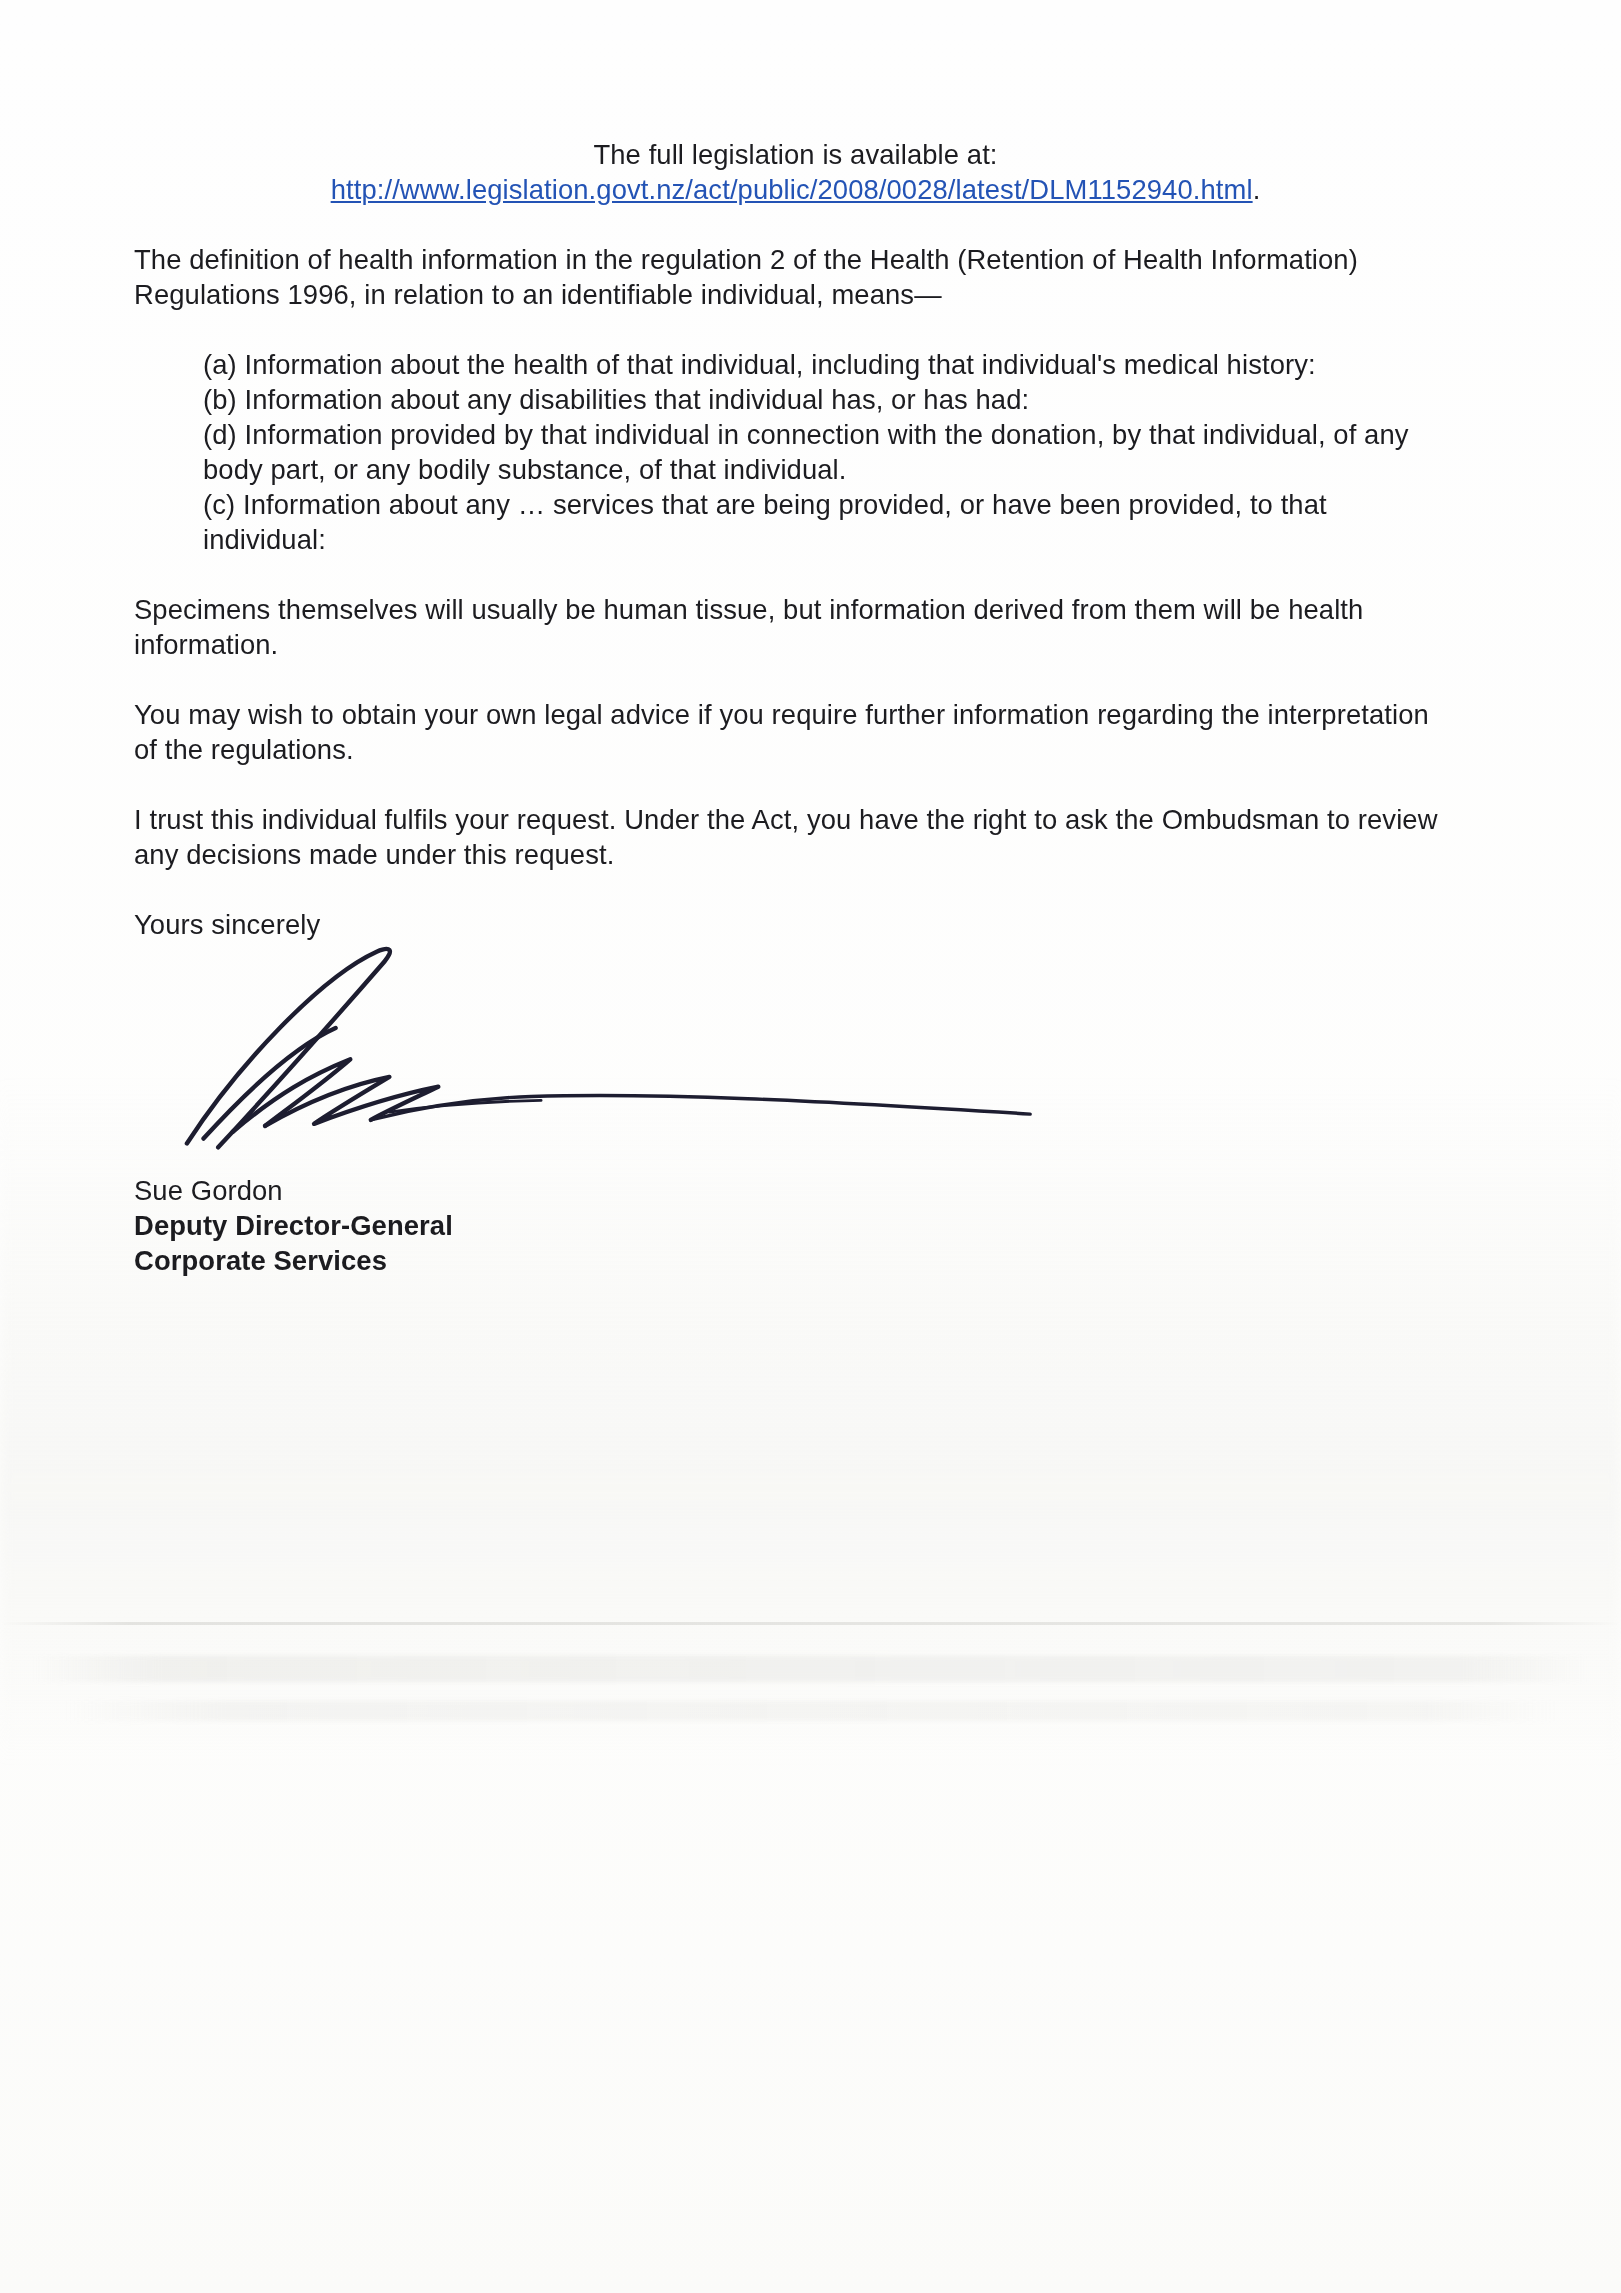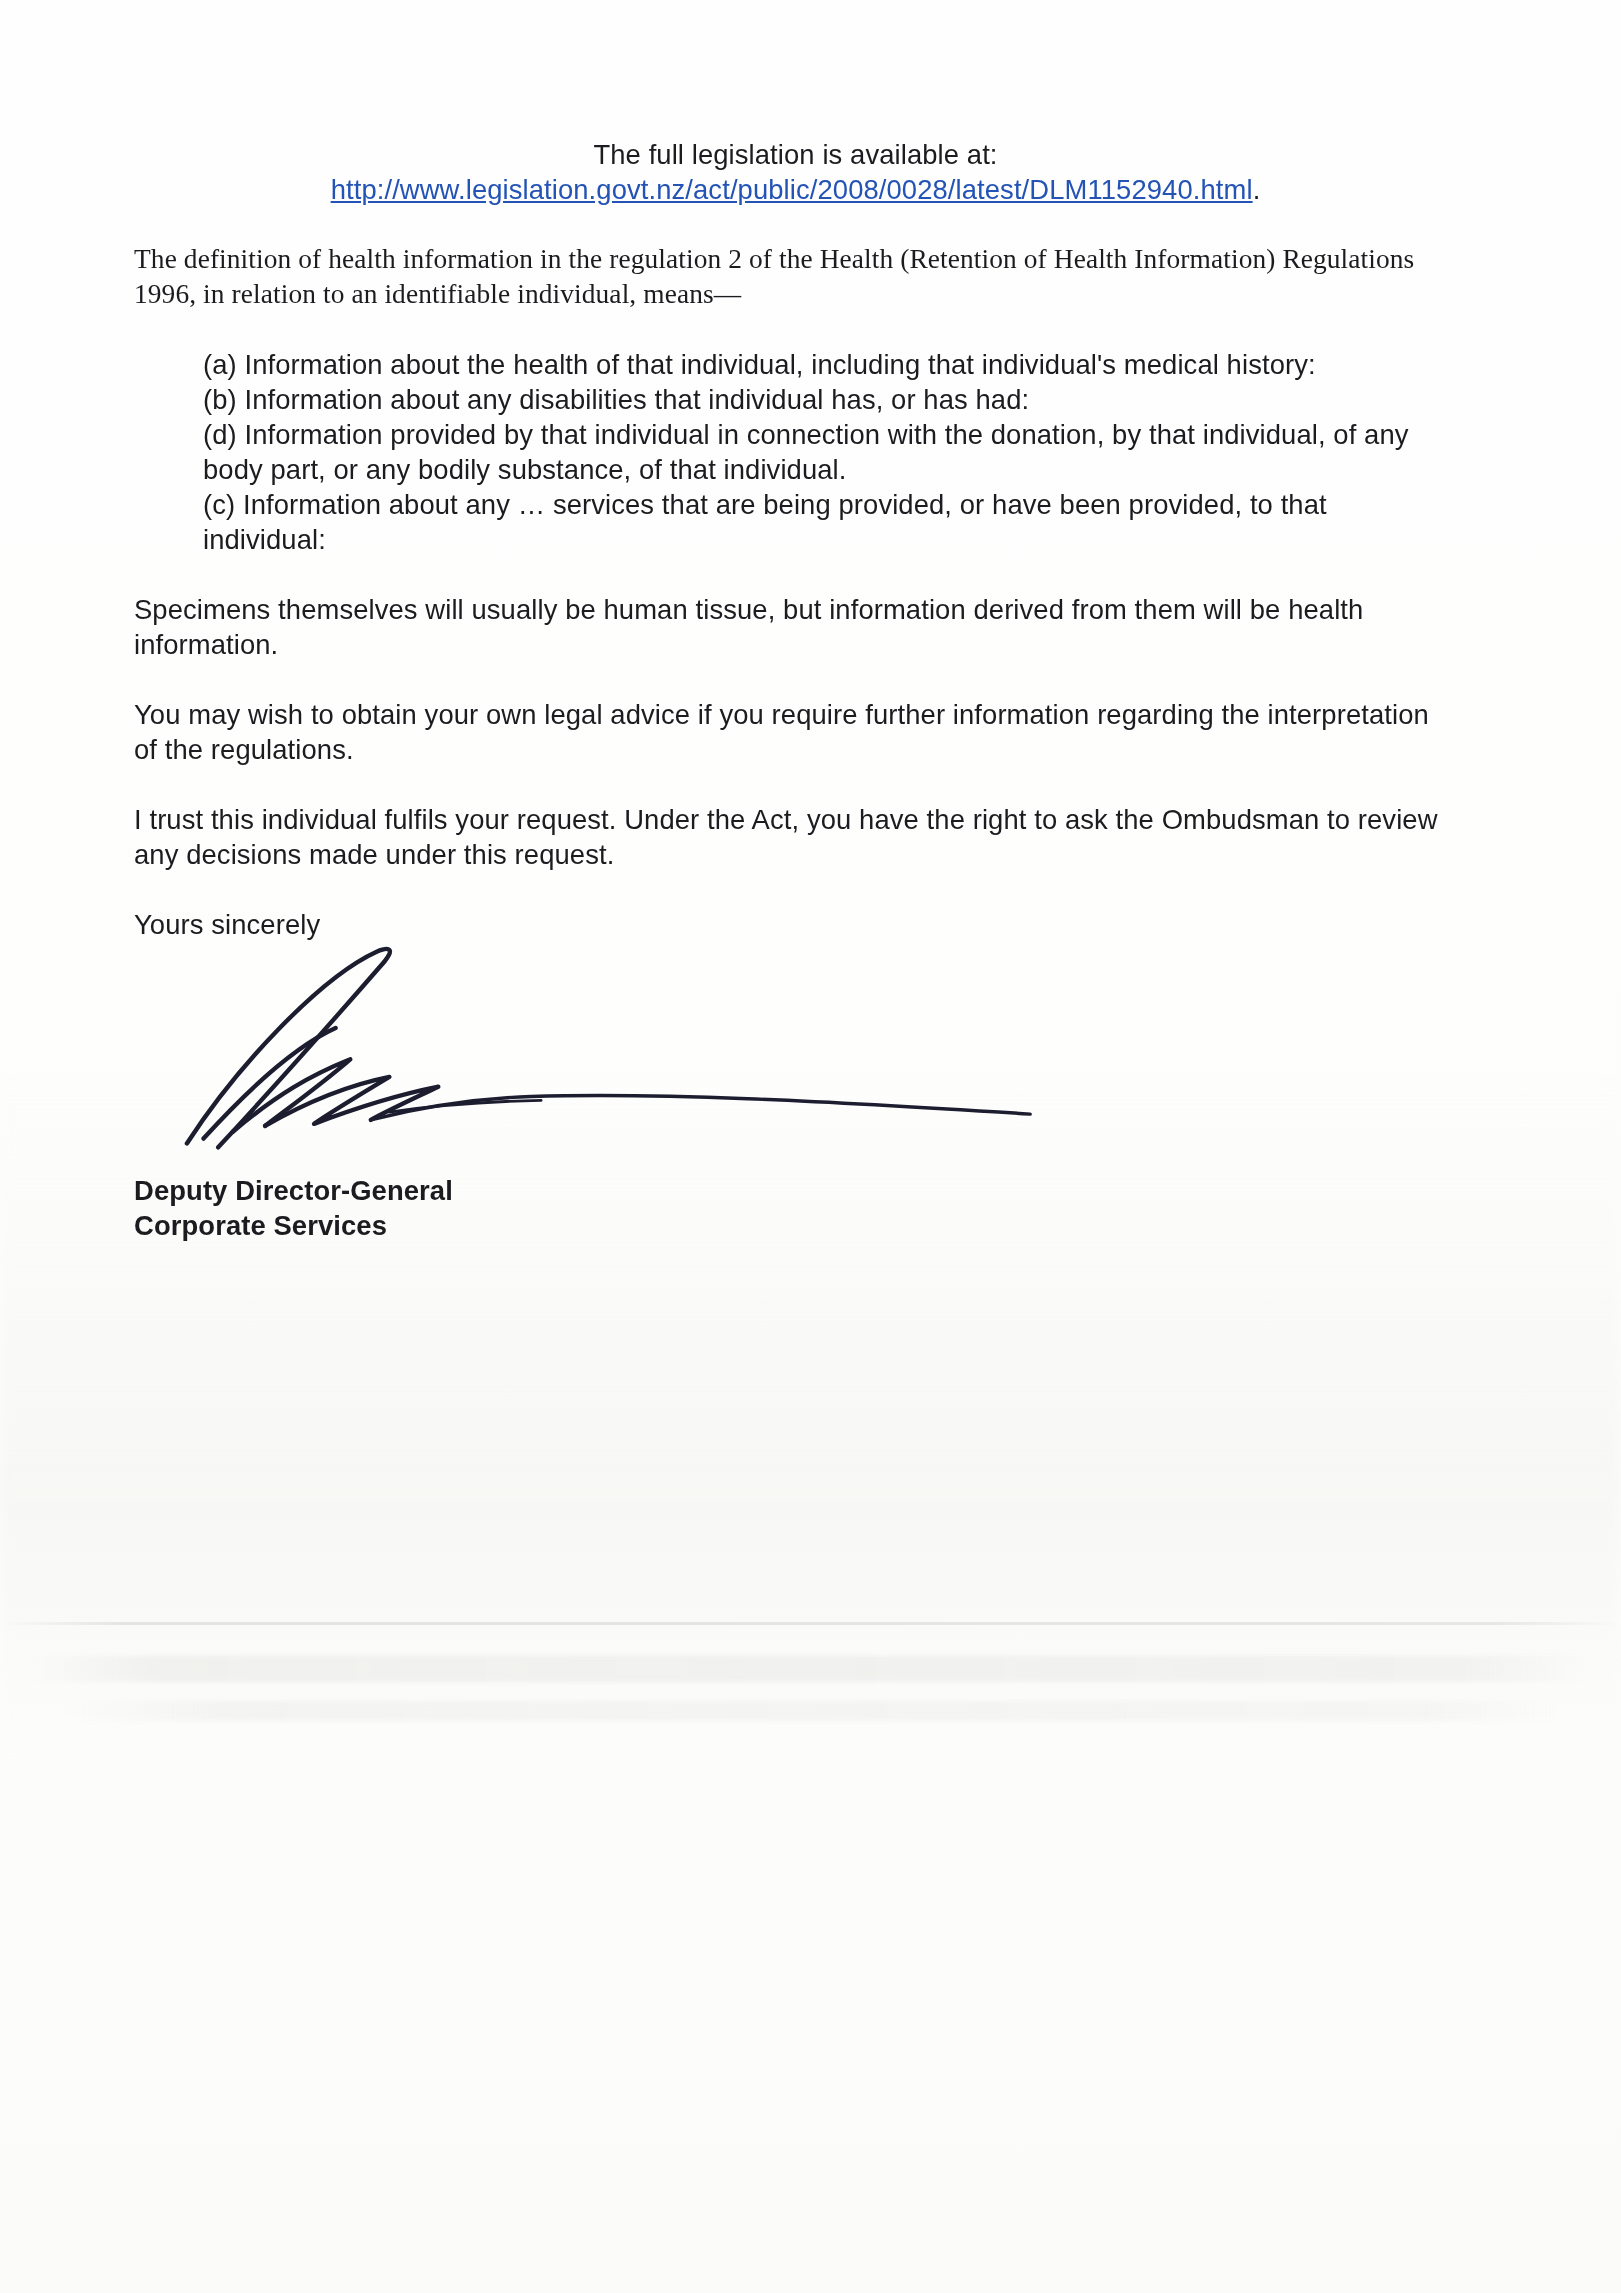--- a/index.html
+++ b/index.html
@@ -46,21 +46,20 @@
 
   a.doc-link {
     color: #2353b5;
     text-decoration: underline;
     word-break: break-all;
     cursor: pointer;
   }
 
   .def-para {
     margin-bottom: 0;
-    font-family: Liberation Serif, serif;
   }
 
   ul.def-list {
     list-style: none;
     margin: 0 0 35px 0;
     padding-left: 69px;
   }
 
   ul.def-list li {
     margin: 0;
@@ -167,19 +166,20 @@
         <path d="M 85 198 C 130 160, 165 140, 205 124 C 175 150, 140 175, 118 192" stroke-width="4.5"></path>
 
         <path d="M 118 192 C 160 168, 205 150, 245 142 C 215 160, 185 178, 168 190 C 205 176, 255 160, 295 152 C 268 165, 240 178, 226 186" stroke-width="4.5"></path>
 
         <path d="M 226 186 C 280 172, 330 164, 390 162 C 520 158, 680 166, 900 180" stroke-width="3.5"></path>
         <path d="M 245 178 C 300 170, 345 167, 400 166" stroke-width="3"></path>
       </svg>
     </div>
 
     <div class="sig-block">
+      <div class="sig-name">Sue Gordon</div>
       <div class="sig-title">Deputy Director-General</div>
       <div class="sig-dept">Corporate Services</div>
     </div>
 
   </div>
 </div>
 
 
 </body></html>

